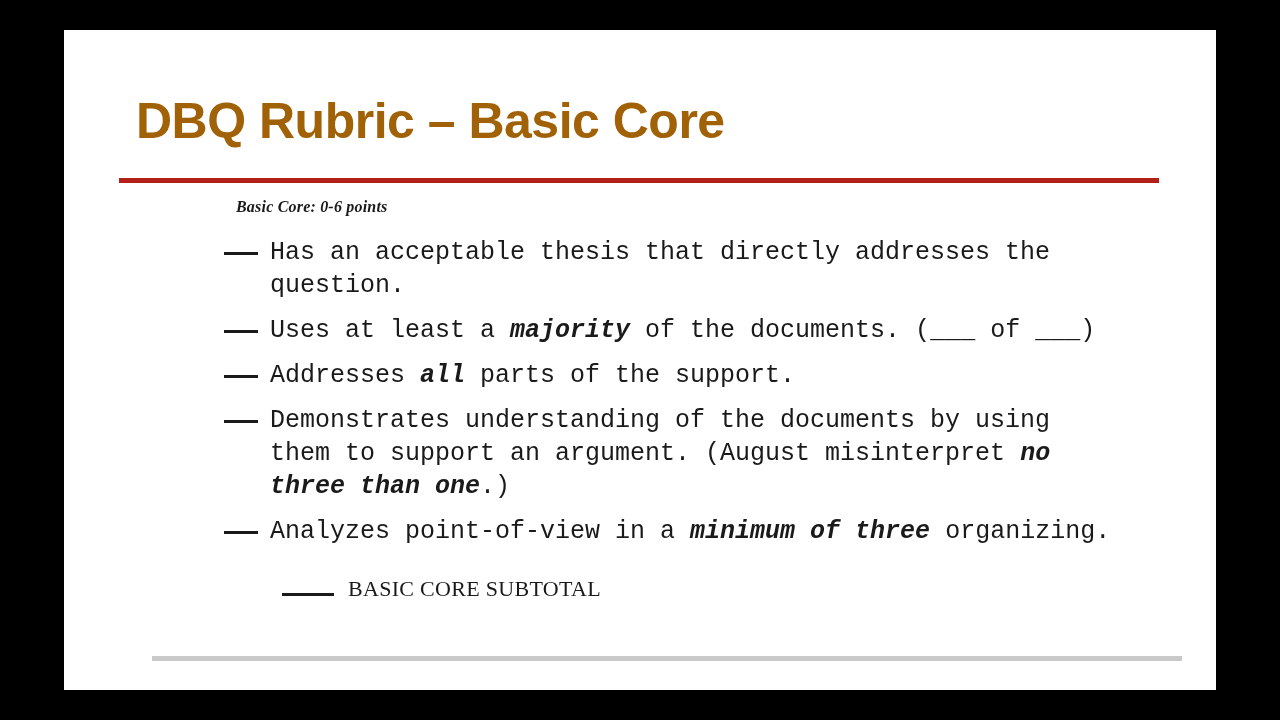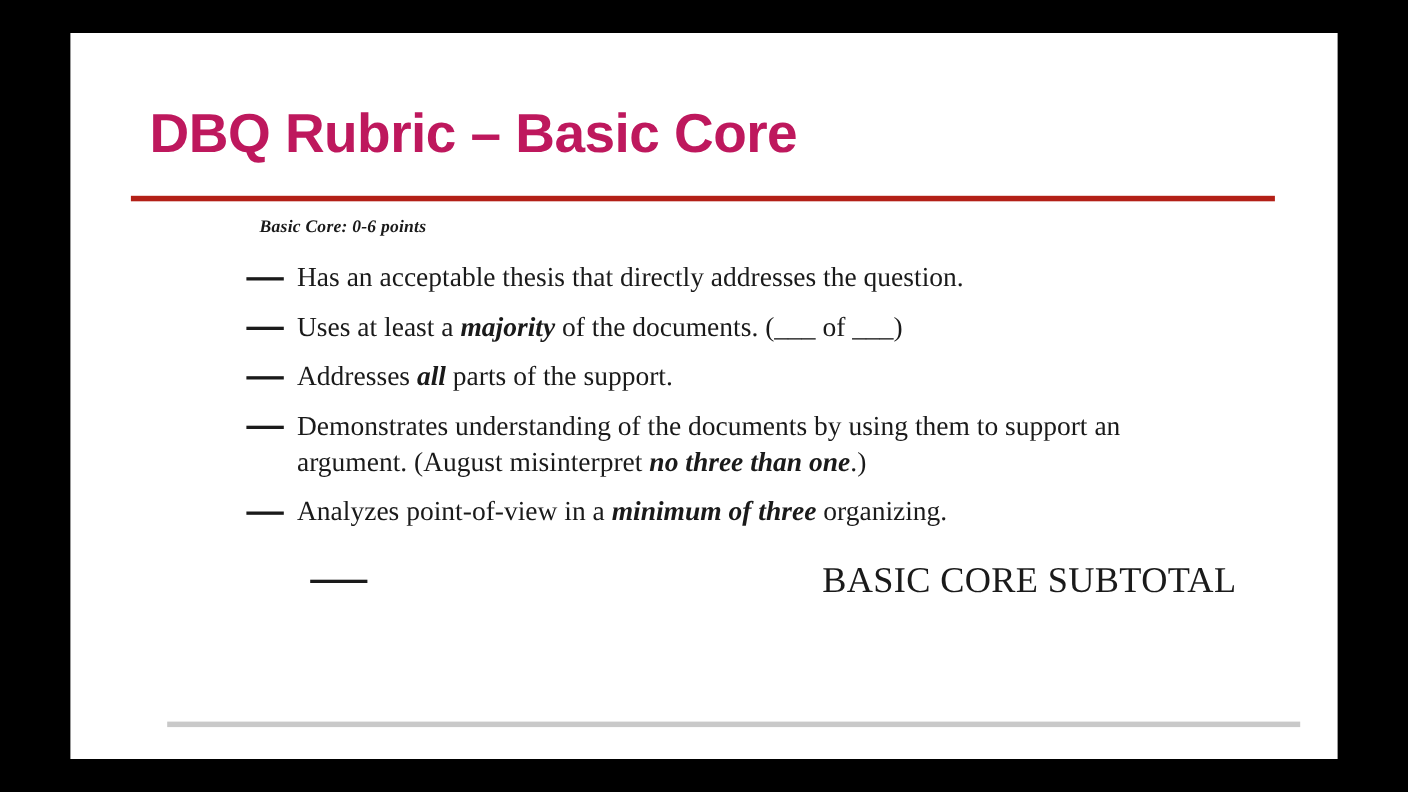--- a/index.html
+++ b/index.html
@@ -31,21 +31,21 @@
     background: #ffffff;
   }
 
   .slide-title {
     position: absolute;
     left: 72px;
     top: 62px;
     font-family: "Liberation Sans", sans-serif;
     font-size: 50px;
     font-weight: bold;
-    color: #be185d;
+    color: #a16207;
     letter-spacing: -0.5px;
     white-space: nowrap;
   }
 
   .title-rule {
     position: absolute;
     left: 55px;
     top: 148px;
     width: 1040px;
     height: 5px;
@@ -85,20 +85,21 @@
     margin: 0;
     padding: 0;
   }
 
   .rubric-item {
     display: flex;
     align-items: flex-start;
     margin-bottom: 12px;
     font-size: 25px;
     line-height: 1.32;
+    font-family: Liberation Mono, monospace;
   }
 
   .blank {
     flex: 0 0 auto;
     width: 34px;
     margin-right: 12px;
     margin-top: 16px;
     border-bottom: 3px solid #1a1a1a;
     height: 0;
   }
@@ -111,22 +112,21 @@
     font-weight: bold;
     font-style: italic;
     text-align: center;
   }
 
   .subtotal-row {
     display: flex;
     align-items: flex-start;
     margin-top: 28px;
     margin-left: 58px;
-    font-size: 33px;
-    justify-content: space-between;
+    font-size: 22px;
   }
 
   .subtotal-blank {
     flex: 0 0 auto;
     width: 52px;
     margin-right: 14px;
     margin-top: 17px;
     border-bottom: 3px solid #1a1a1a;
     height: 0;
   }

